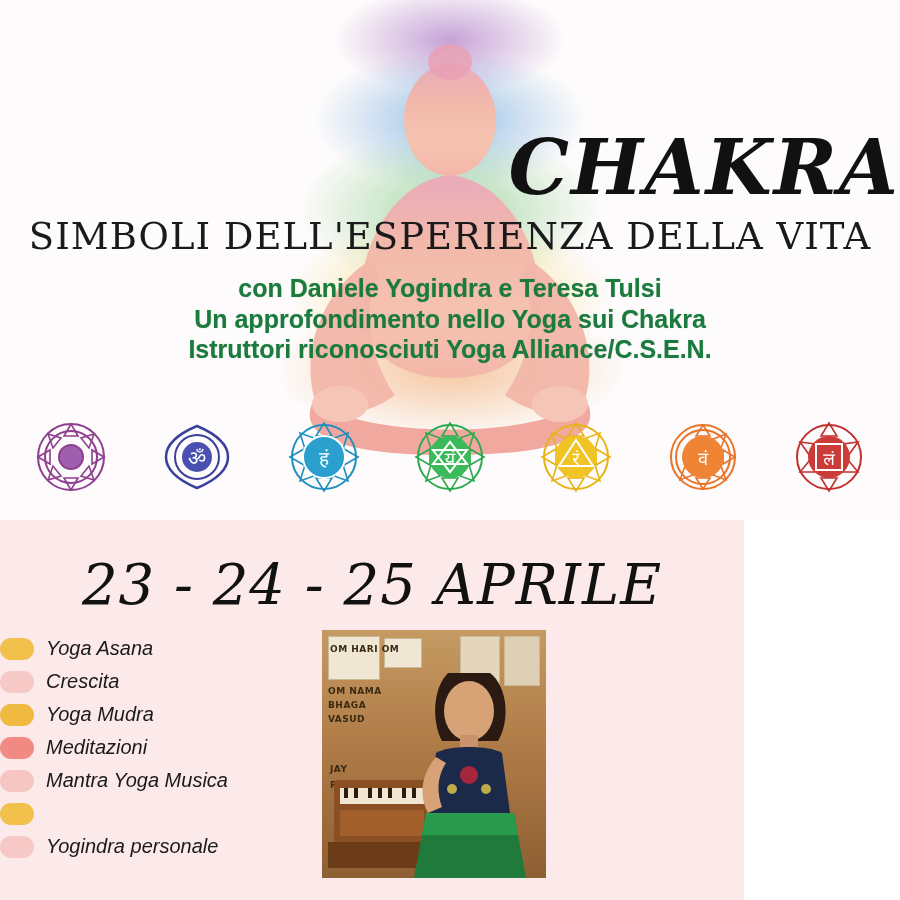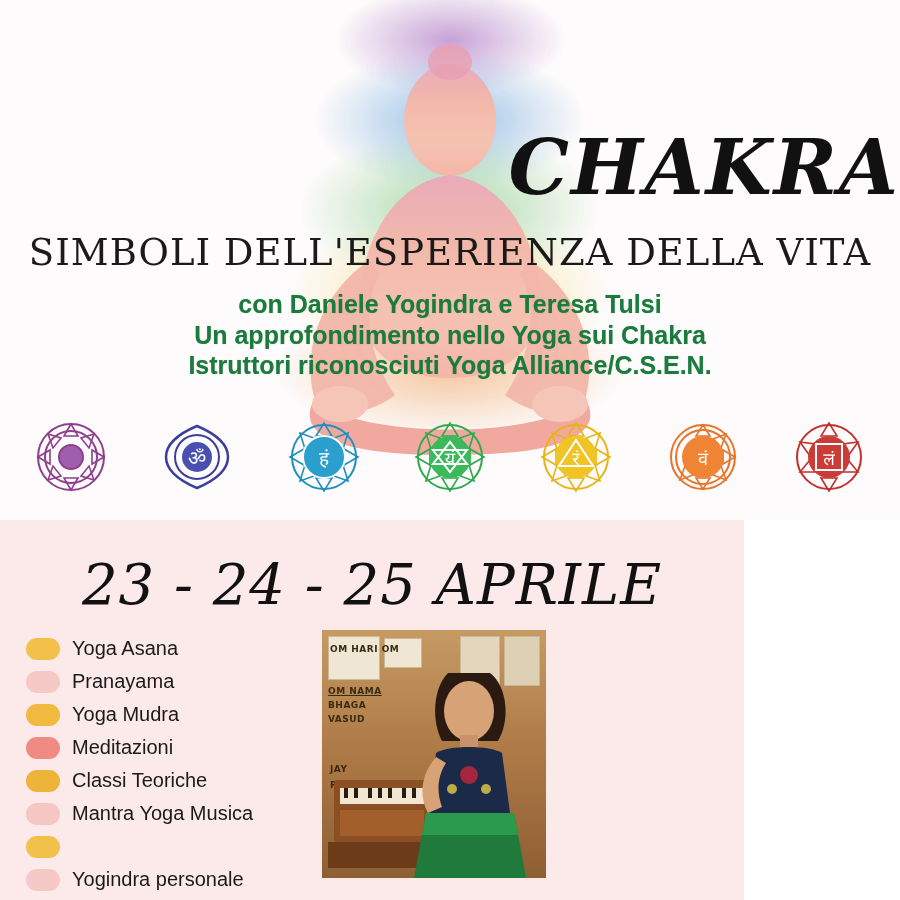--- a/index.html
+++ b/index.html
@@ -49,21 +49,21 @@
     letter-spacing: 2px;
     color: #111111;
     line-height: 1;
     text-align: right;
   }
   .subtitle {
     font-family: "DejaVu Serif", serif;
     font-size: 37px;
     letter-spacing: 1px;
     color: #1a1a1a;
-    margin-top: 28px;
+    margin-top: 12px;
     line-height: 1;
   }
   .green-block {
     margin-top: 18px;
     color: #1b7a3e;
     font-weight: bold;
     font-size: 25px;
     line-height: 1.22;
     text-shadow: 0 0 1px rgba(27,122,62,0.4);
   }
@@ -106,22 +106,23 @@
     position: absolute;
     top: 110px; left: 0;
     width: 900px;
     display: flex;
     align-items: flex-start;
   }
 
   
   .list {
     width: 300px;
-    padding-left: 26px;
+    padding-left: 0;
     padding-top: 2px;
+    font-style: italic;
   }
   .list-item {
     display: flex;
     align-items: center;
     height: 33px;
   }
   .swatch {
     width: 34px; height: 22px;
     border-radius: 11px;
     margin-right: 12px;
@@ -419,33 +420,29 @@
 
     <div class="lower">
 
       <div class="list">
         <div class="list-item">
           <span class="swatch" style="background:#f2c14b"></span>
           <span class="list-label">Yoga Asana</span>
         </div>
         <div class="list-item">
           <span class="swatch" style="background:#f6c9c6"></span>
-          <span class="list-label">Pranayama</span>
+          <span class="list-label">Crescita</span>
         </div>
         <div class="list-item">
           <span class="swatch" style="background:#f0b93f"></span>
           <span class="list-label">Yoga Mudra</span>
         </div>
         <div class="list-item">
           <span class="swatch" style="background:#f08a82"></span>
           <span class="list-label">Meditazioni</span>
-        </div>
-        <div class="list-item">
-          <span class="swatch" style="background:#edb43a"></span>
-          <span class="list-label">Classi Teoriche</span>
         </div>
         <div class="list-item">
           <span class="swatch" style="background:#f6c6c2"></span>
           <span class="list-label">Mantra Yoga Musica</span>
         </div>
         <div class="list-item">
           <span class="swatch" style="background:#f2c14b"></span>
         </div>
         <div class="list-item">
           <span class="swatch" style="background:#f6c9c6"></span>
@@ -457,21 +454,21 @@
       <div class="photo">
         <div class="wall"></div>
         <div class="poster-bits">
           <div class="pb" style="left:0px;top:0px;width:52px;height:44px;"></div>
           <div class="pb" style="left:56px;top:2px;width:38px;height:30px;"></div>
           <div class="pb" style="left:132px;top:0px;width:40px;height:52px;background:#e3d6bd;"></div>
           <div class="pb" style="left:176px;top:0px;width:36px;height:50px;background:#ded0b5;"></div>
           <div class="pb" style="left:140px;top:56px;width:30px;height:34px;background:#e8dcc6;"></div>
         </div>
         <div class="text" style="left:8px;top:14px;">OM HARI OM</div>
-        <div class="text" style="left:6px;top:56px;text-decoration:underline;">OM NAMA</div>
+        <div class="text" style="left:6px;top:56px;">OM NAMA</div>
         <div class="text" style="left:6px;top:70px;">BHAGA</div>
         <div class="text" style="left:6px;top:84px;">VASUD</div>
         <div class="text" style="left:8px;top:134px;">JAY</div>
         <div class="text" style="left:8px;top:150px;">RAM</div>
 
         <svg class="instrument" viewBox="0 0 110 150">
           <rect x="6" y="62" width="96" height="62" rx="4" fill="#8a4f22"></rect>
           <rect x="12" y="70" width="84" height="16" fill="#f1e6d2"></rect>
           <g fill="#2b1b0e">
             <rect x="16" y="70" width="4" height="10"></rect>

